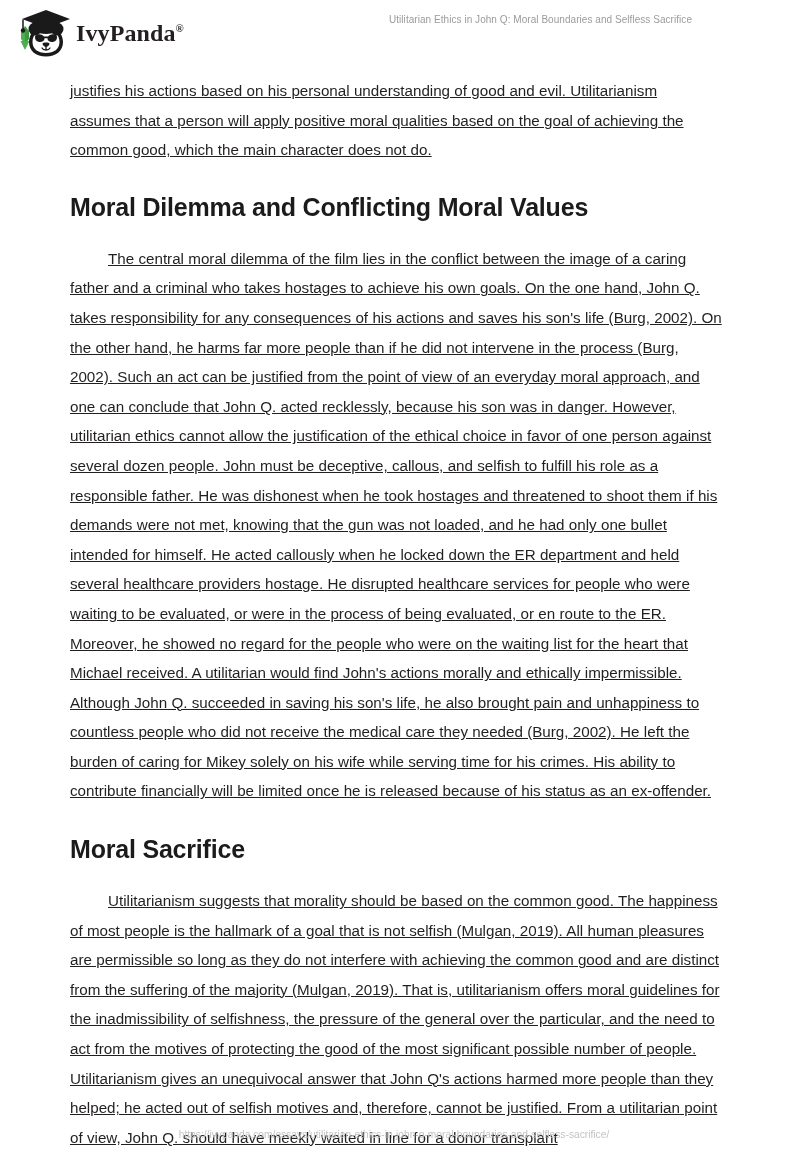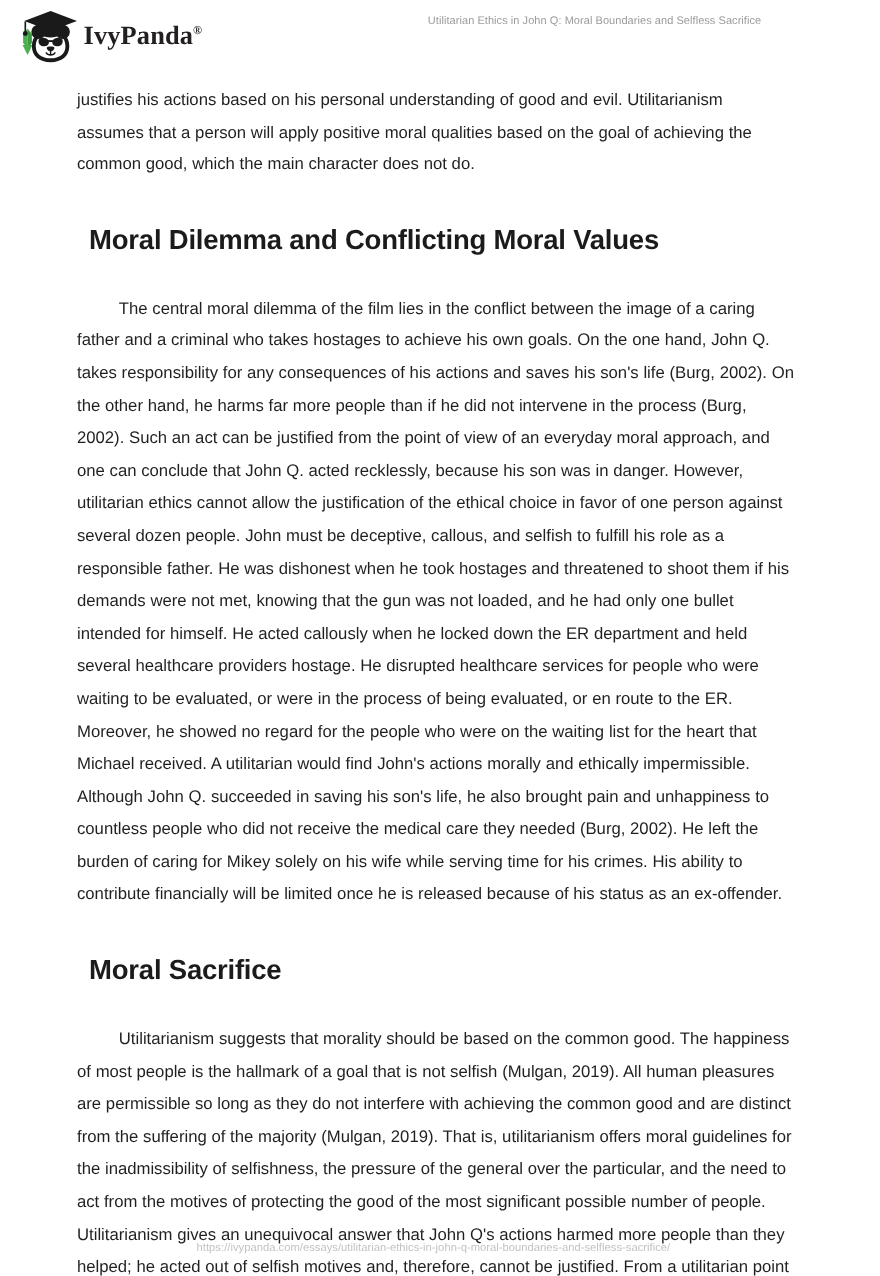--- a/index.html
+++ b/index.html
@@ -73,30 +73,31 @@
     width: 652px;
   }
   .para {
     font-size: 15.2px;
     line-height: 29.6px;
     color: #221f1f;
     margin: 0;
     text-align: left;
     letter-spacing: -0.01px;
     word-spacing: 0.1px;
+    text-decoration: underline;
   }
   .para.indent {
     text-indent: 38px;
   }
   h2.section-heading {
     font-size: 25px;
     font-weight: 700;
     line-height: 1.2;
     color: #1b1b1b;
-    margin: 11px;
+    margin: 0;
     letter-spacing: -0.2px;
   }
 
   .gap-after-p1  { height: 27px; }
   .gap-after-h1  { height: 22px; }
   .gap-after-p2  { height: 28px; }
   .gap-after-h2  { height: 22px; }
 
   
   .page-footer {

